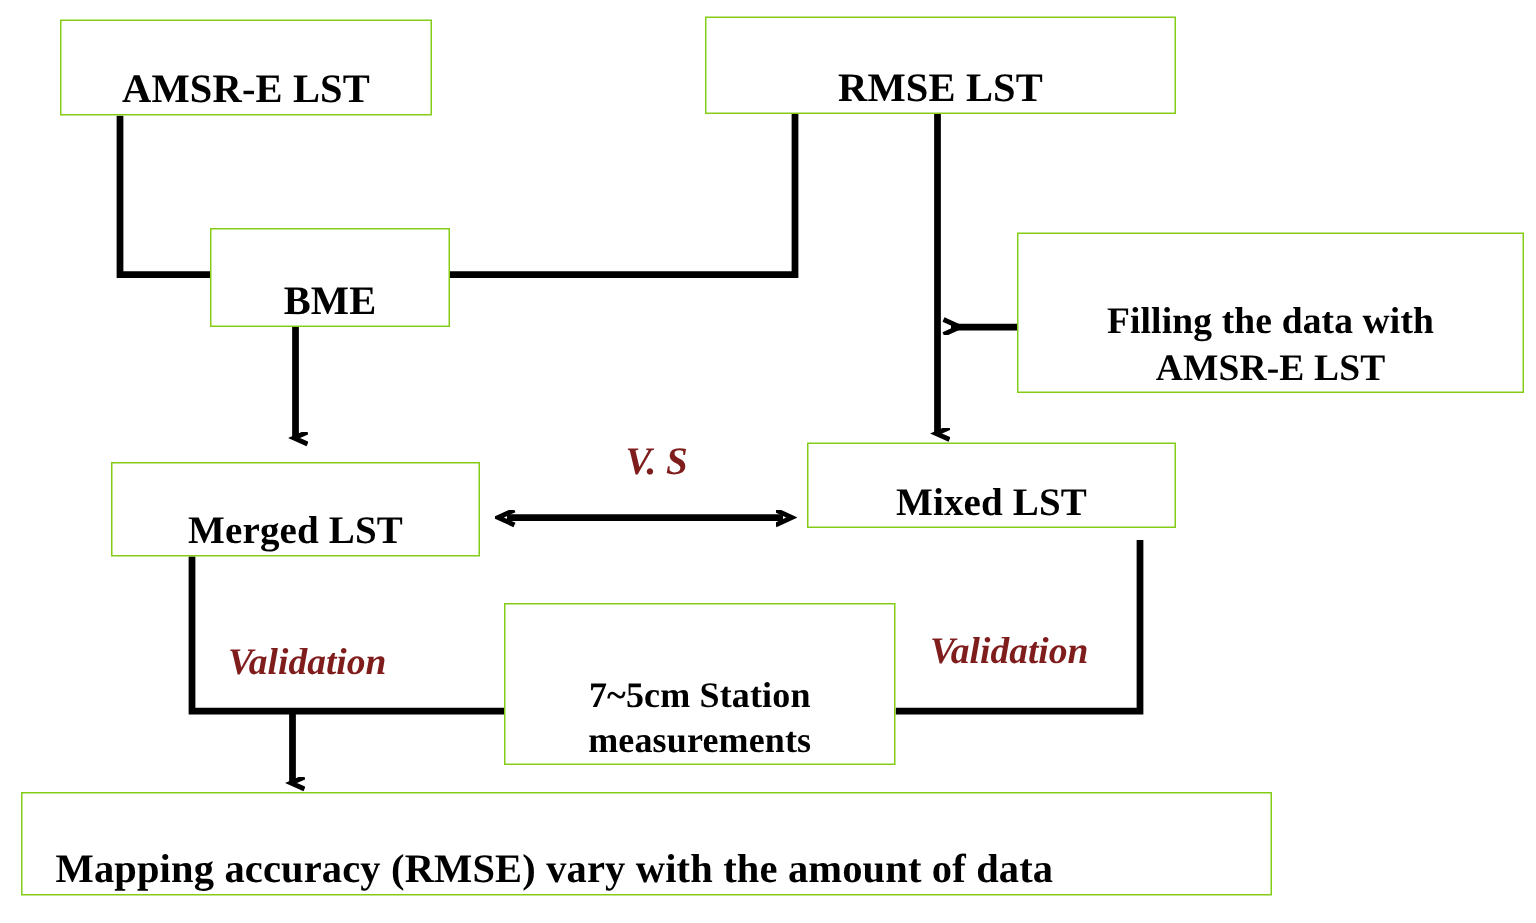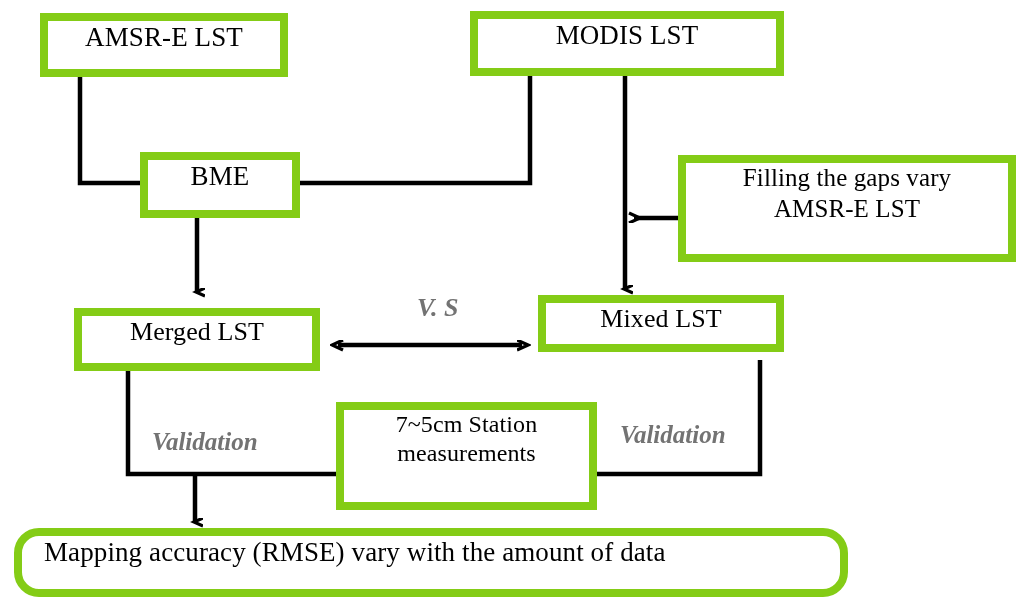--- a/index.html
+++ b/index.html
@@ -21,52 +21,52 @@
     position: absolute;
     left: 0;
     top: 0;
     width: 1024px;
     height: 615px;
     pointer-events: none;
   }
   .node {
     position: absolute;
     box-sizing: border-box;
-    border: 8px solid #84cc16;
+    border: 1px solid #84cc16;
     background: #ffffff;
     display: flex;
-    align-items: flex-start;
+    align-items: flex-end;
     justify-content: center;
     text-align: center;
     color: #000000;
-    font-weight: normal;
+    font-weight: bold;
     line-height: 1.22;
     letter-spacing: 0.1px;
   }
   .node-text {
     display: block;
     width: 100%;
     padding: 0 6px;
     box-sizing: border-box;
     white-space: pre-line;
   }
   #node-amsre      { left: 40px;  top: 13px;  width: 248px; height: 64px;  font-size: 27px; }
   #node-modis      { left: 470px; top: 11px;  width: 314px; height: 65px;  font-size: 27px; }
   #node-bme        { left: 140px; top: 152px; width: 160px; height: 66px;  font-size: 27px; }
   #node-filling    { left: 678px; top: 155px; width: 338px; height: 107px; font-size: 25px; }
   #node-merged     { left: 74px;  top: 308px; width: 246px; height: 63px;  font-size: 26px; }
   #node-mixed      { left: 538px; top: 295px; width: 246px; height: 57px;  font-size: 26px; }
   #node-station    { left: 336px; top: 402px; width: 261px; height: 108px; font-size: 24px; }
   #node-mapping    { left: 14px;  top: 528px; width: 834px; height: 69px;  font-size: 27px;
-                     justify-content: flex-start; border-radius: 25px; }
+                     justify-content: flex-start; }
   #node-mapping .node-text { padding-left: 22px; text-align: left; }
 
   .edge-label {
     position: absolute;
-    color: #737373;
+    color: #7f1d1d;
     font-weight: bold;
     font-style: italic;
     white-space: nowrap;
     font-family: "Liberation Serif", "DejaVu Serif", serif;
   }
   #label-vs          { left: 417px; top: 293px; font-size: 26px; }
   #label-validation-left  { left: 152px; top: 428px; font-size: 25px; }
   #label-validation-right { left: 620px; top: 421px; font-size: 25px; }
 </style>
 </head>
@@ -110,29 +110,29 @@
 
       <path d="M 195 474 L 195 522" marker-end="url(#arrow-down)"></path>
     </g>
   </svg>
 
   <div class="node" id="node-amsre">
     <span class="node-text">AMSR-E LST</span>
   </div>
 
   <div class="node" id="node-modis">
-    <span class="node-text">MODIS LST</span>
+    <span class="node-text">RMSE LST</span>
   </div>
 
   <div class="node" id="node-bme">
     <span class="node-text">BME</span>
   </div>
 
   <div class="node" id="node-filling">
-    <span class="node-text">Filling the gaps vary
+    <span class="node-text">Filling the data with
 AMSR-E LST</span>
   </div>
 
   <div class="node" id="node-merged">
     <span class="node-text">Merged LST</span>
   </div>
 
   <div class="node" id="node-mixed">
     <span class="node-text">Mixed LST</span>
   </div>

